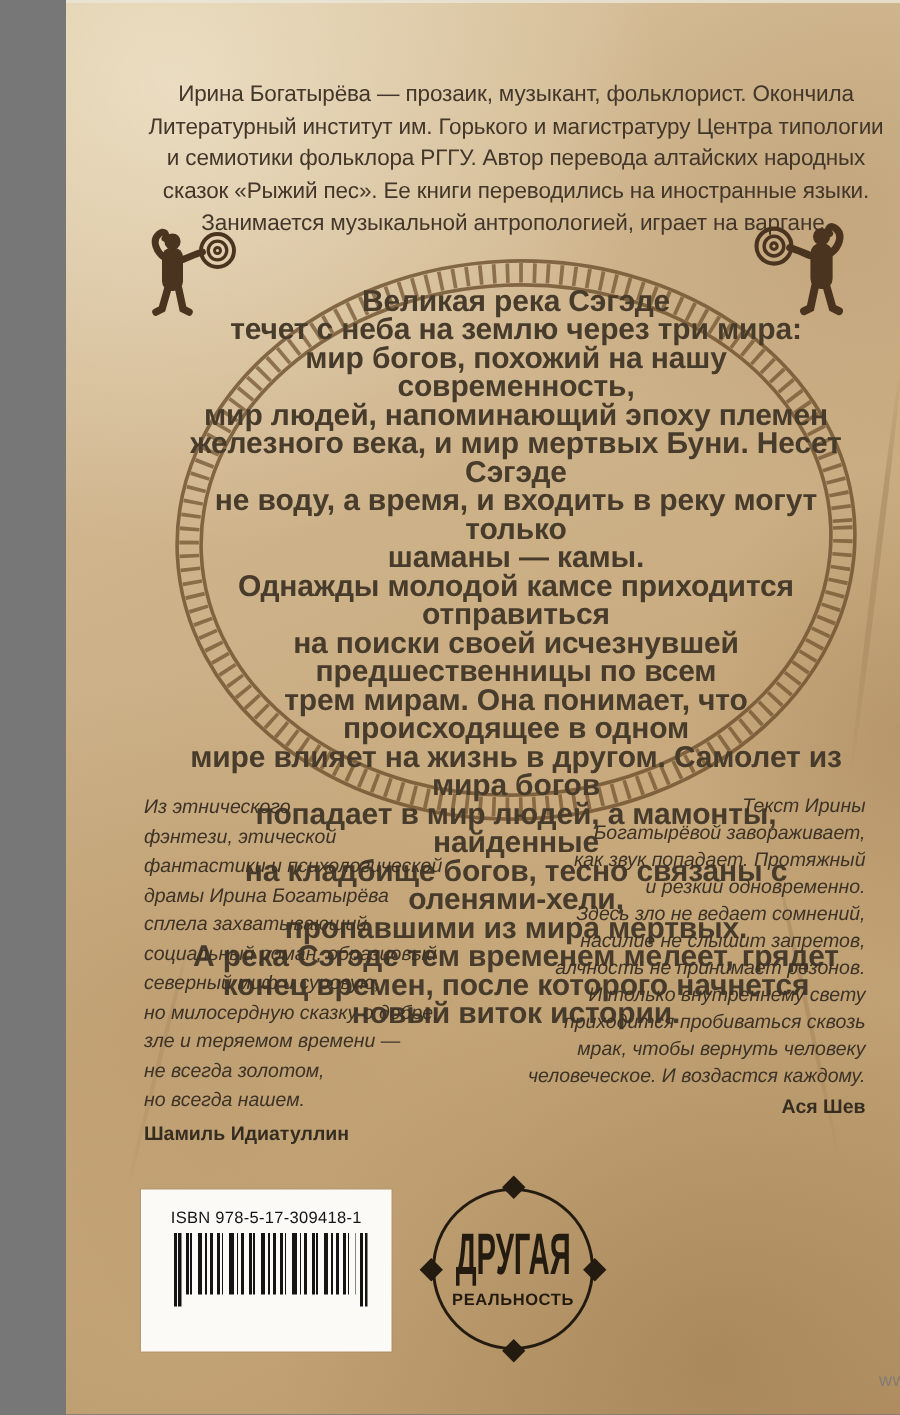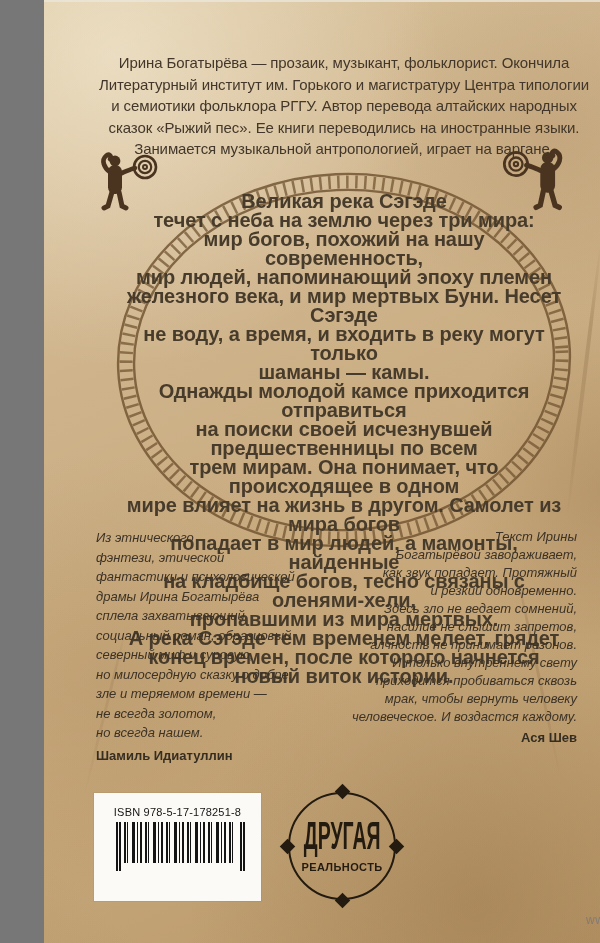--- a/index.html
+++ b/index.html
@@ -192,21 +192,21 @@
 насилие не слышит запретов,
 алчность не принимает резонов.
 И только внутреннему свету
 приходится пробиваться сквозь
 мрак, чтобы вернуть человеку
 человеческое. И воздастся каждому.</div>
     <div class="qauthor">Ася Шев</div>
   </div>
 
   <div class="barcode-box">
-    <div class="isbn">ISBN 978-5-17-178251-8</div>
+    <div class="isbn">ISBN 978-5-17-309418-1</div>
     <div class="bars"></div>
   </div>
 
   <div class="stamp">
     <div class="diamond d-top"></div>
     <div class="diamond d-bottom"></div>
     <div class="diamond d-left"></div>
     <div class="diamond d-right"></div>
     <div class="stamp-line1">ДРУГАЯ</div>
     <div class="stamp-line2">РЕАЛЬНОСТЬ</div>

